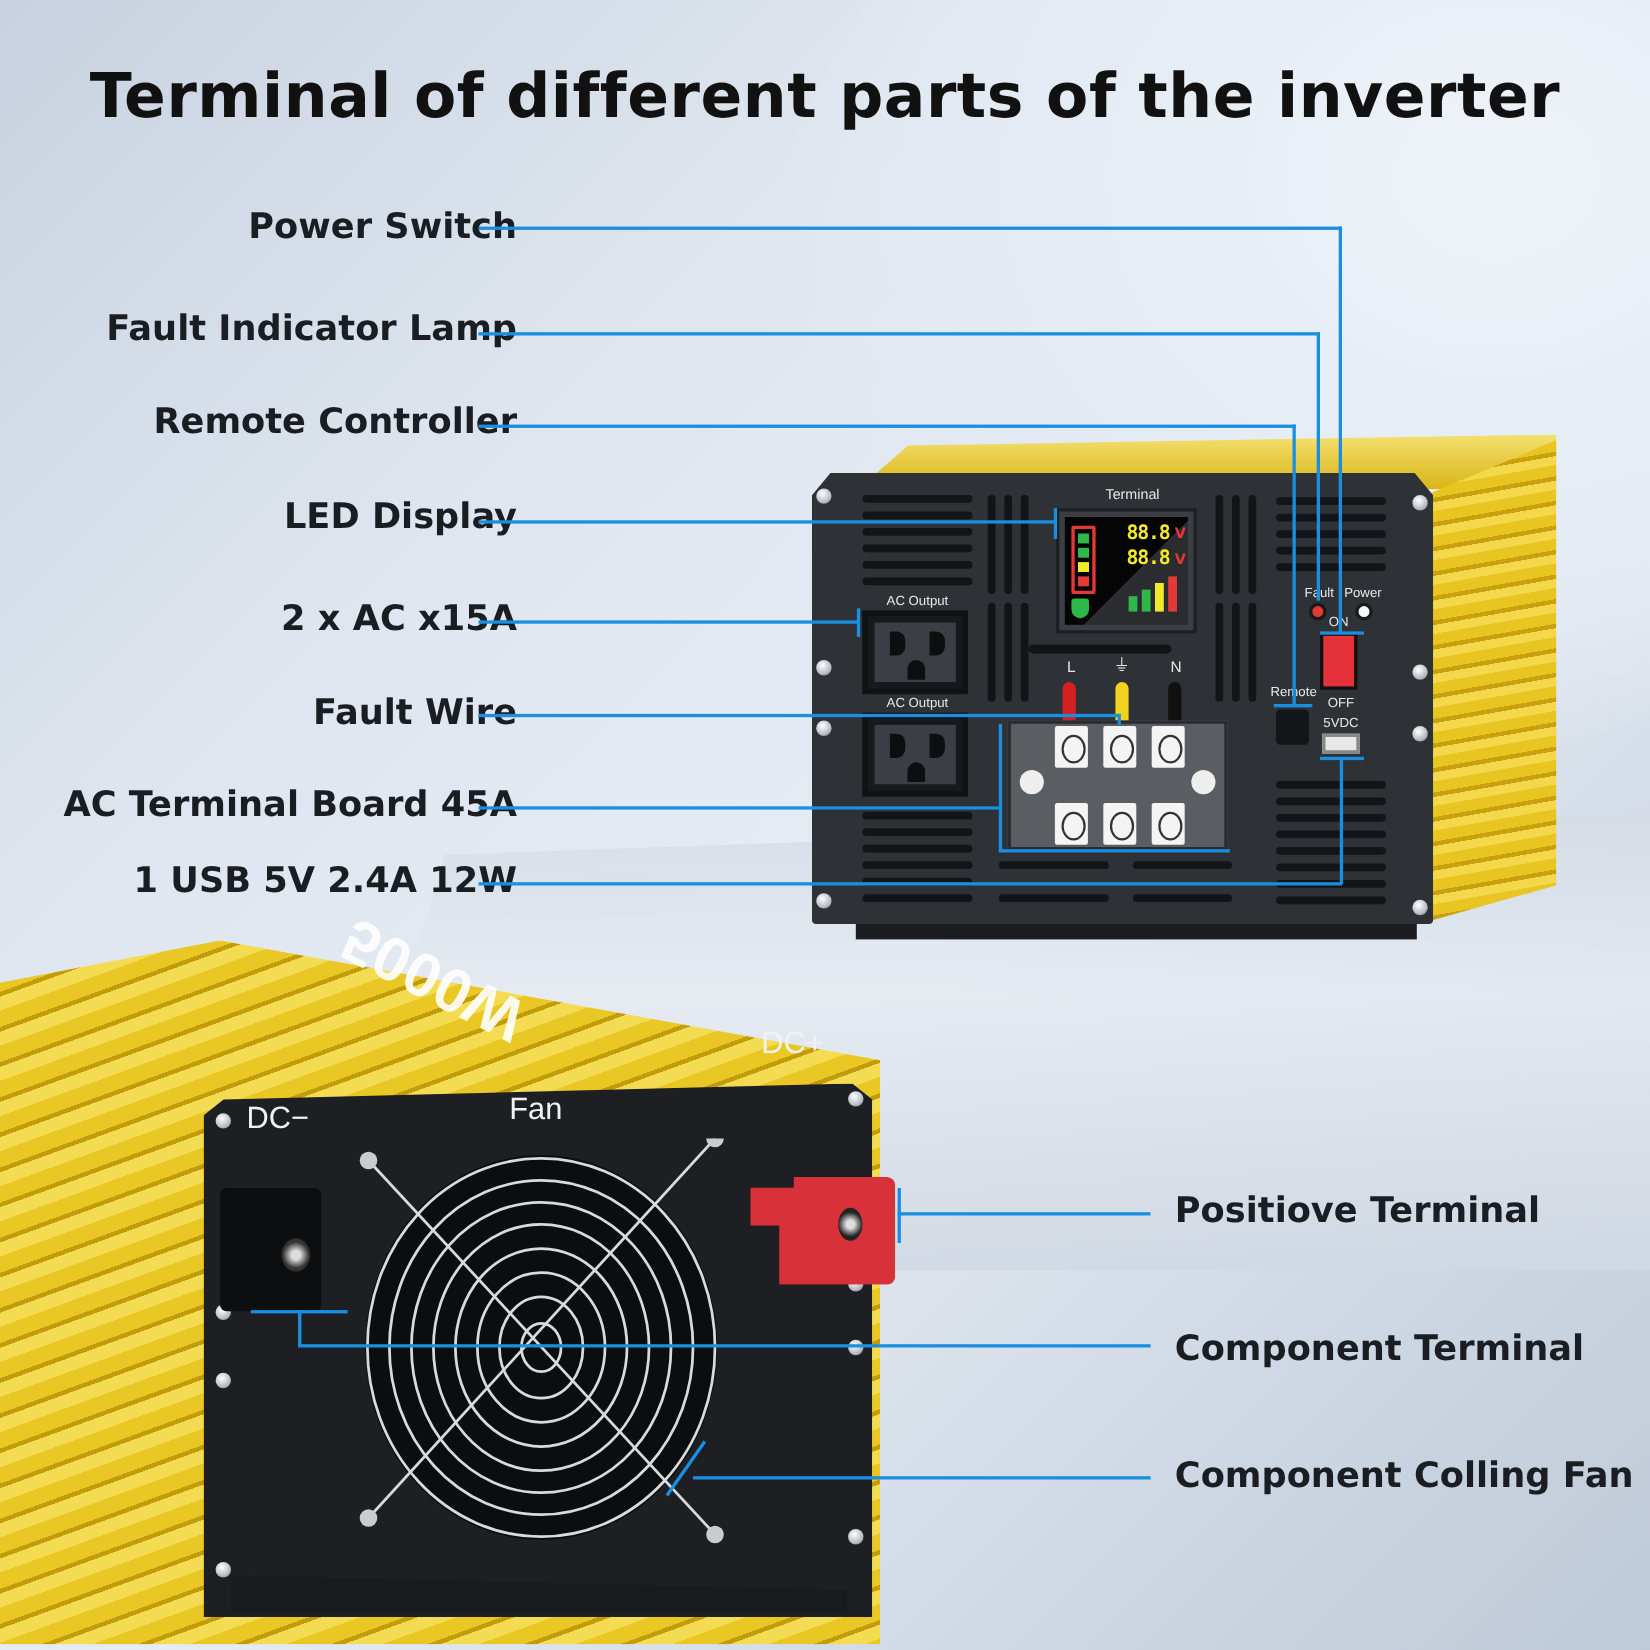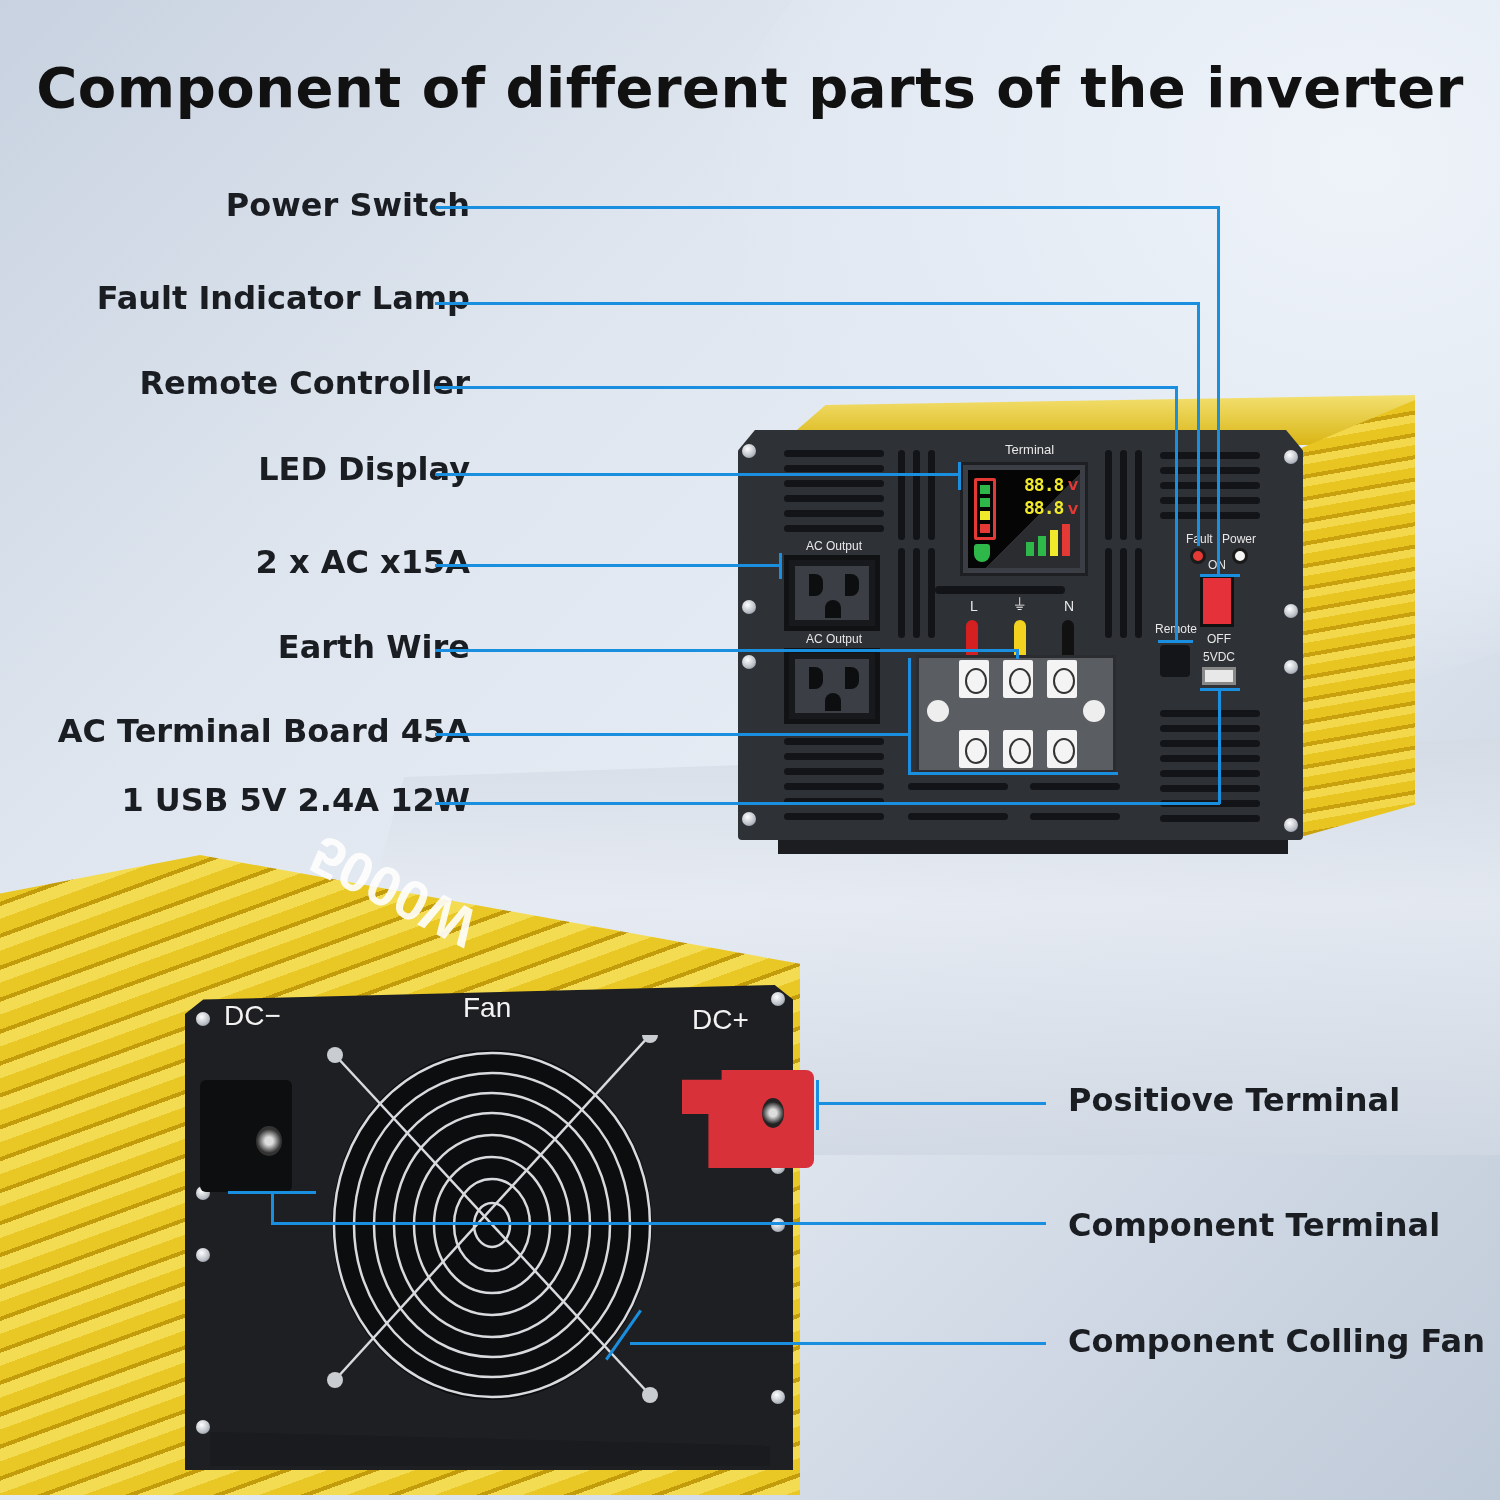--- a/index.html
+++ b/index.html
@@ -55,21 +55,21 @@
     clip-path:polygon(0 10%,30% 10%,30% 0,100% 0,100% 100%,20% 100%,20% 45%,0 45%)}
   .big{position:absolute;color:#f2f2f2;font-family:"Liberation Sans",sans-serif;font-size:28px}
   .brand{position:absolute;left:300px;top:880px;color:#fff;font-weight:bold;font-size:56px;transform:rotate(27deg) scaleY(-1);transform-origin:left top;opacity:.9;font-family:"Liberation Sans",sans-serif}
 </style>
 </head>
 <body>
 
 <div class="bg-swoop"></div>
 <div class="pedestal"></div>
 
-<h1 class="title">Component of different parts of the inverter</h1>
+<h1 class="title">Terminal of different parts of the inverter</h1>
 
 <div>
   <div class="inv1-top"></div>
   <div class="inv1-side"></div>
   <div class="panel1"></div>
 
   <div class="vent" style="left:784px;top:450px;width:100px;height:7px"></div>
   <div class="vent" style="left:784px;top:465px;width:100px;height:7px"></div>
   <div class="vent" style="left:784px;top:480px;width:100px;height:7px"></div>
   <div class="vent" style="left:784px;top:495px;width:100px;height:7px"></div>
@@ -194,21 +194,21 @@
   <div style="position:absolute;left:1202px;top:667px;width:34px;height:18px;background:#e8e8e8;border:3px solid #888"></div>
   <div style="position:absolute;left:778px;top:840px;width:510px;height:14px;background:#1c1d20"></div>
 </div>
 
 <div>
   <div class="inv2-body"></div>
   <div class="brand">5000W</div>
   <div class="inv2-panel"></div>
   <div class="big" style="left:224px;top:1000px">DC−</div>
   <div class="big" style="left:463px;top:992px">Fan</div>
-  <div class="big" style="left:692px;top:1004px">DC+</div>
+  <div class="big" style="left:692px;top:932px">DC+</div>
   <div class="screw" style="left:196px;top:1012px"></div>
   <div class="screw" style="left:771px;top:992px"></div>
   <div class="screw" style="left:196px;top:1186px"></div>
   <div class="screw" style="left:196px;top:1248px"></div>
   <div class="screw" style="left:196px;top:1420px"></div>
   <div class="screw" style="left:771px;top:1160px"></div>
   <div class="screw" style="left:771px;top:1218px"></div>
   <div class="screw" style="left:771px;top:1390px"></div>
 
   <div class="negblk">
@@ -237,21 +237,21 @@
       <circle cx="330" cy="360" r="8" fill="#c9ccd1"></circle>
   </svg>
   <div style="position:absolute;left:210px;top:1432px;width:560px;height:34px;background:#1a1b1e;clip-path:polygon(0 0,100% 40%,100% 100%,0 100%)"></div>
 </div>
 
 <div class="lbl r" style="top:186px">Power Switch</div>
 <div class="lbl r" style="top:279px">Fault Indicator Lamp</div>
 <div class="lbl r" style="top:364px">Remote Controller</div>
 <div class="lbl r" style="top:450px">LED Display</div>
 <div class="lbl r" style="top:543px">2 x AC x15A</div>
-<div class="lbl r" style="top:628px">Earth Wire</div>
+<div class="lbl r" style="top:628px">Fault Wire</div>
 <div class="lbl r" style="top:712px">AC Terminal Board 45A</div>
 <div class="lbl r" style="top:781px">1 USB 5V 2.4A 12W</div>
 
 <div class="lbl" style="left:1068px;top:1081px">Positiove Terminal</div>
 <div class="lbl" style="left:1068px;top:1206px">Component Terminal</div>
 <div class="lbl" style="left:1068px;top:1322px">Component Colling Fan</div>
 
 <div class="line h" style="left:435px;top:206px;width:785px"></div>
 <div class="line v" style="left:1217px;top:206px;height:370px"></div>
 <div class="line h" style="left:1200px;top:574px;width:40px"></div>

